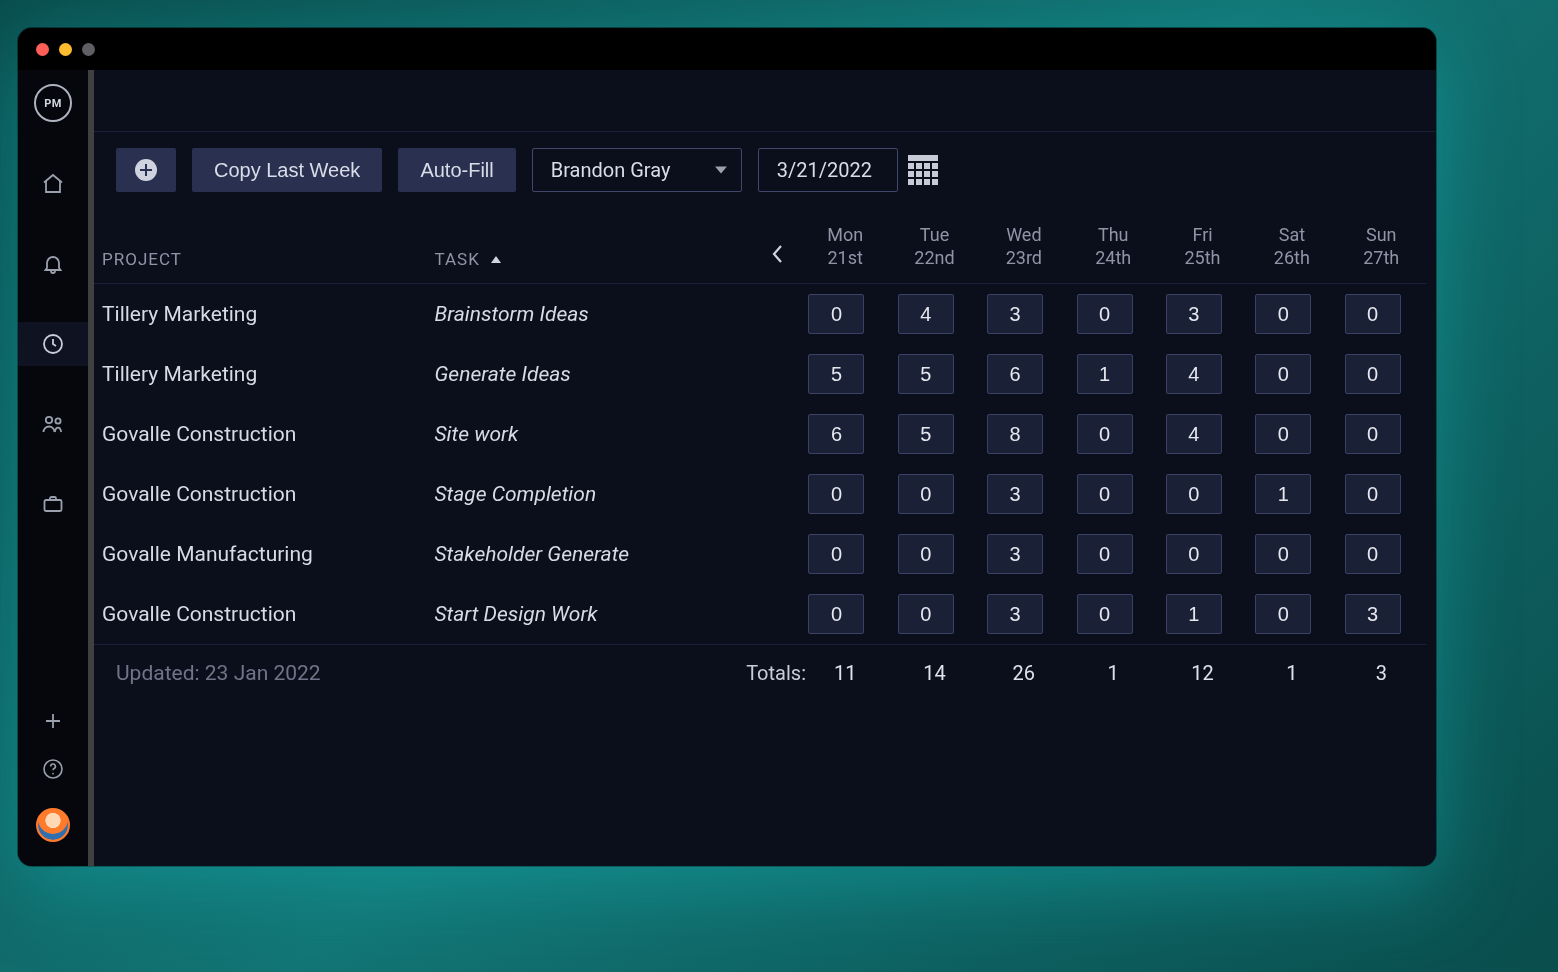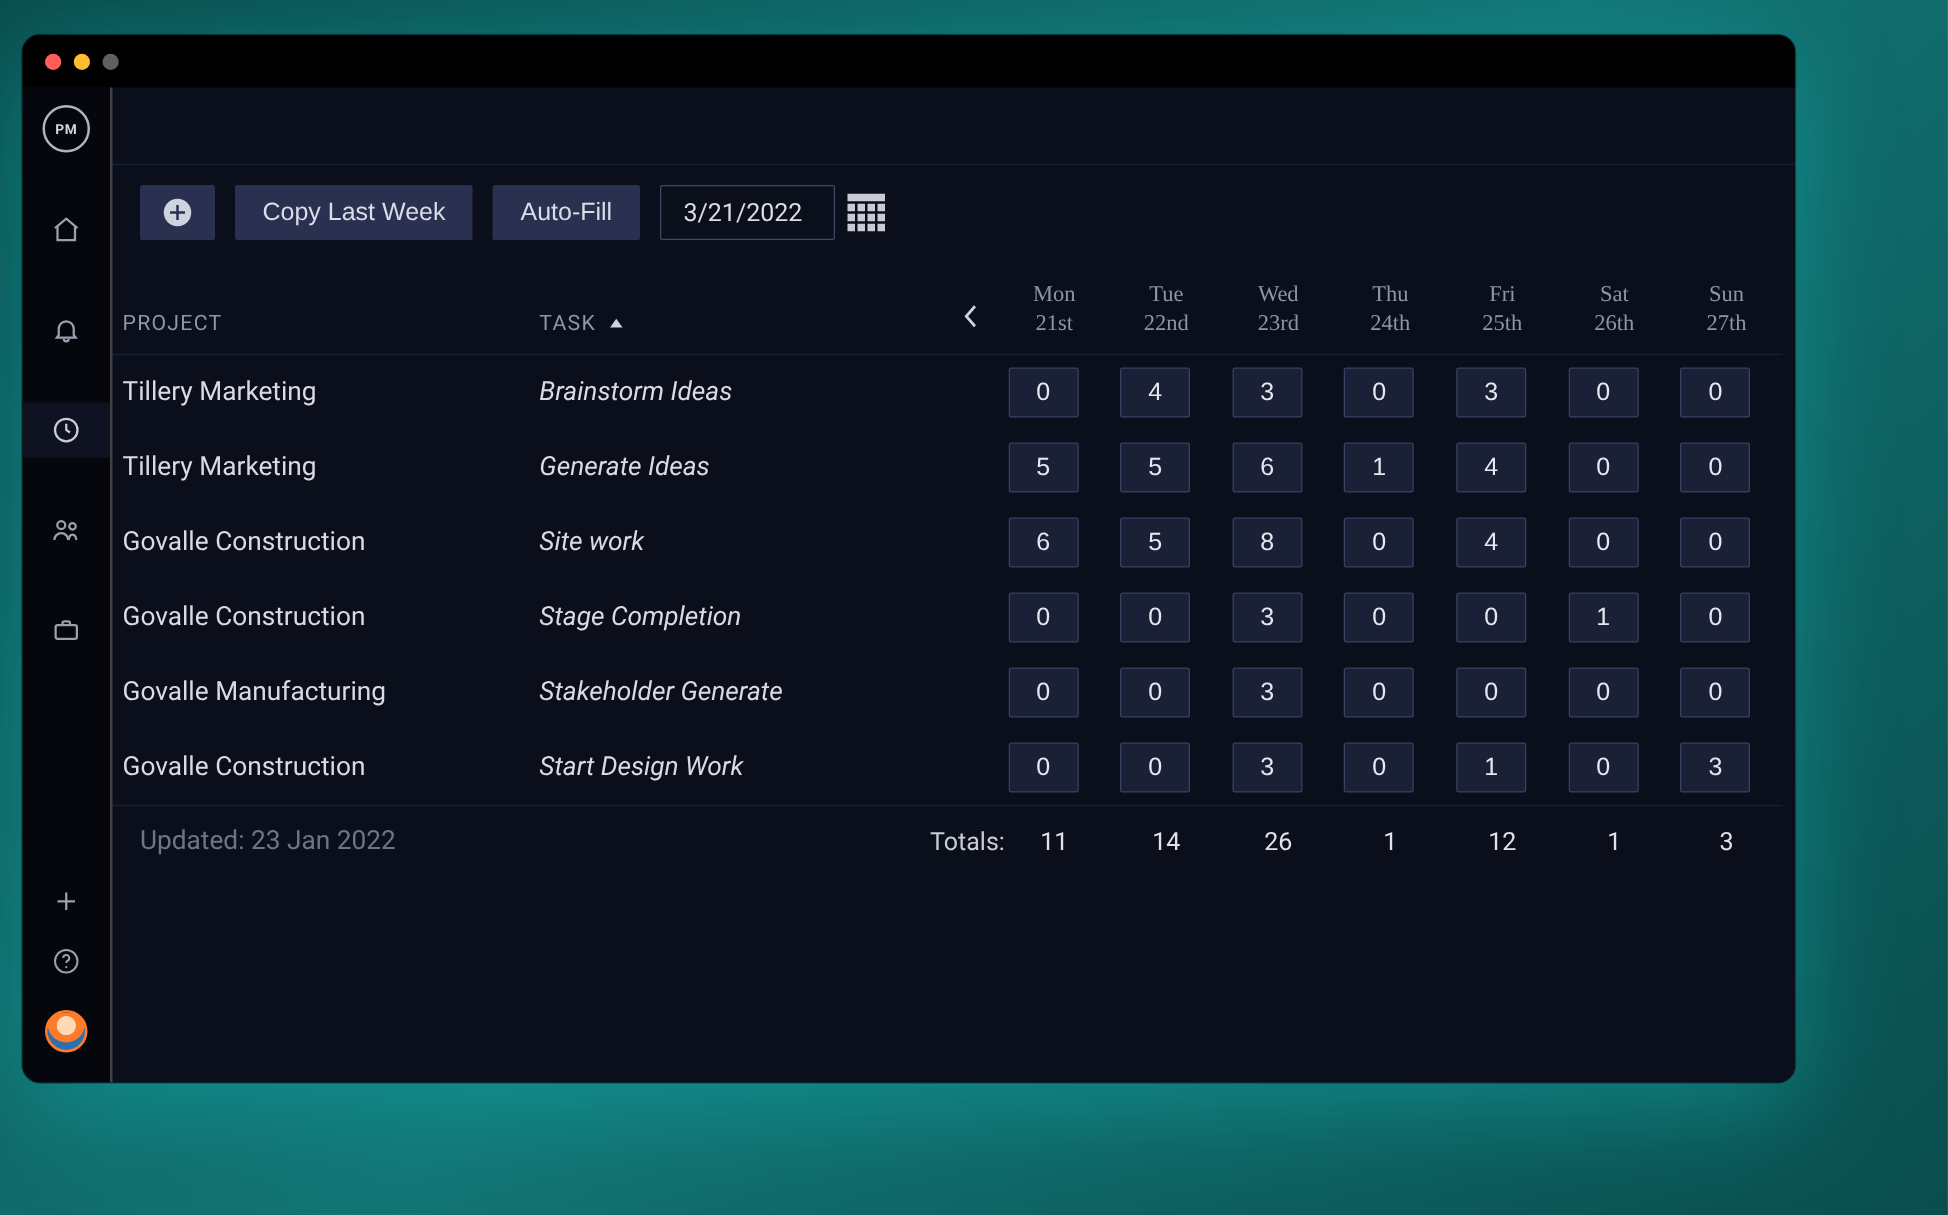--- a/index.html
+++ b/index.html
@@ -102,21 +102,21 @@
     background: radial-gradient(circle at 50% 35%, #ffd8b5 0 30%, #ff7a2b 32% 100%);
     box-shadow: inset 0 -6px 0 0 #2e6fb0;
     border: 2px solid #ff7a2b;
   }
 
   .main {
     flex: 1;
     background: #0b0f1c;
     display: flex;
     flex-direction: column;
-    border-left: 2px solid #404040;
+    border-left: 6px solid #404040;
   }
   .ribbon-top {
     height: 62px;
     border-bottom: 1px solid #1a2036;
   }
   .toolbar {
     display: flex;
     align-items: center;
     gap: 16px;
     padding: 16px 22px 8px 22px;
@@ -205,21 +205,20 @@
     padding-top: 18px;
     padding-bottom: 14px;
     vertical-align: bottom;
   }
   table.ts thead th.day {
     text-transform: none;
     letter-spacing: 0;
     text-align: center;
     font-size: 18px;
     line-height: 1.25;
-    font-family: Liberation Serif, serif;
   }
   col.c-project { width: 320px; }
   col.c-task    { width: 300px; }
   col.c-nav     { width: 60px; }
   col.c-day     { width: 86px; }
 
   th.project-h { padding-left: 22px; }
   td.project-c { padding-left: 22px; font-size: 21px; }
   td.task-c    { font-size: 21px; font-style: italic; }
 
@@ -343,20 +342,24 @@
         <div class="toolbar">
           <button class="btn icon-only">
             <svg width="26" height="26" viewBox="0 0 26 26">
                 <circle cx="13" cy="13" r="11" fill="#cfd3df"></circle>
                 <rect x="12" y="7" width="2" height="12" fill="#2a3150"></rect>
                 <rect x="7" y="12" width="12" height="2" fill="#2a3150"></rect>
               </svg>
           </button>
           <button class="btn">Copy Last Week</button>
           <button class="btn">Auto-Fill</button>
+          <div class="select">
+            <span>Brandon Gray</span>
+            <span class="caret"></span>
+          </div>
           <div class="date-wrap">
             <div class="date-input">
               <span>3/21/2022</span>
             </div>
             <div class="cal-icon">
               <div class="hdr"></div>
               <div class="c"></div>
                 <div class="c"></div>
                 <div class="c"></div>
                 <div class="c"></div>

